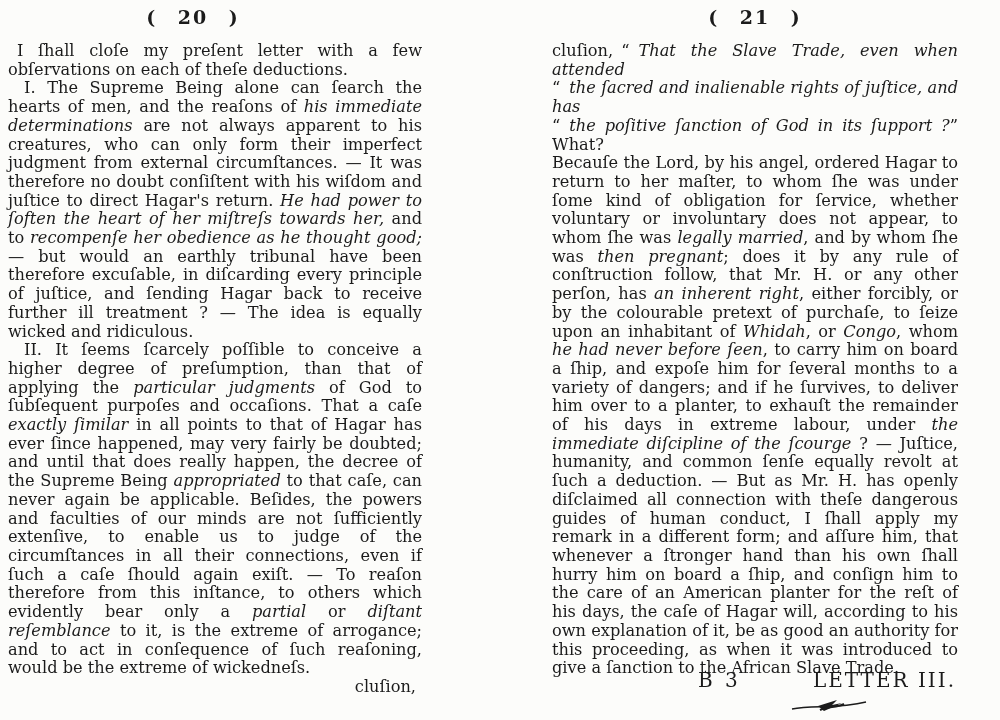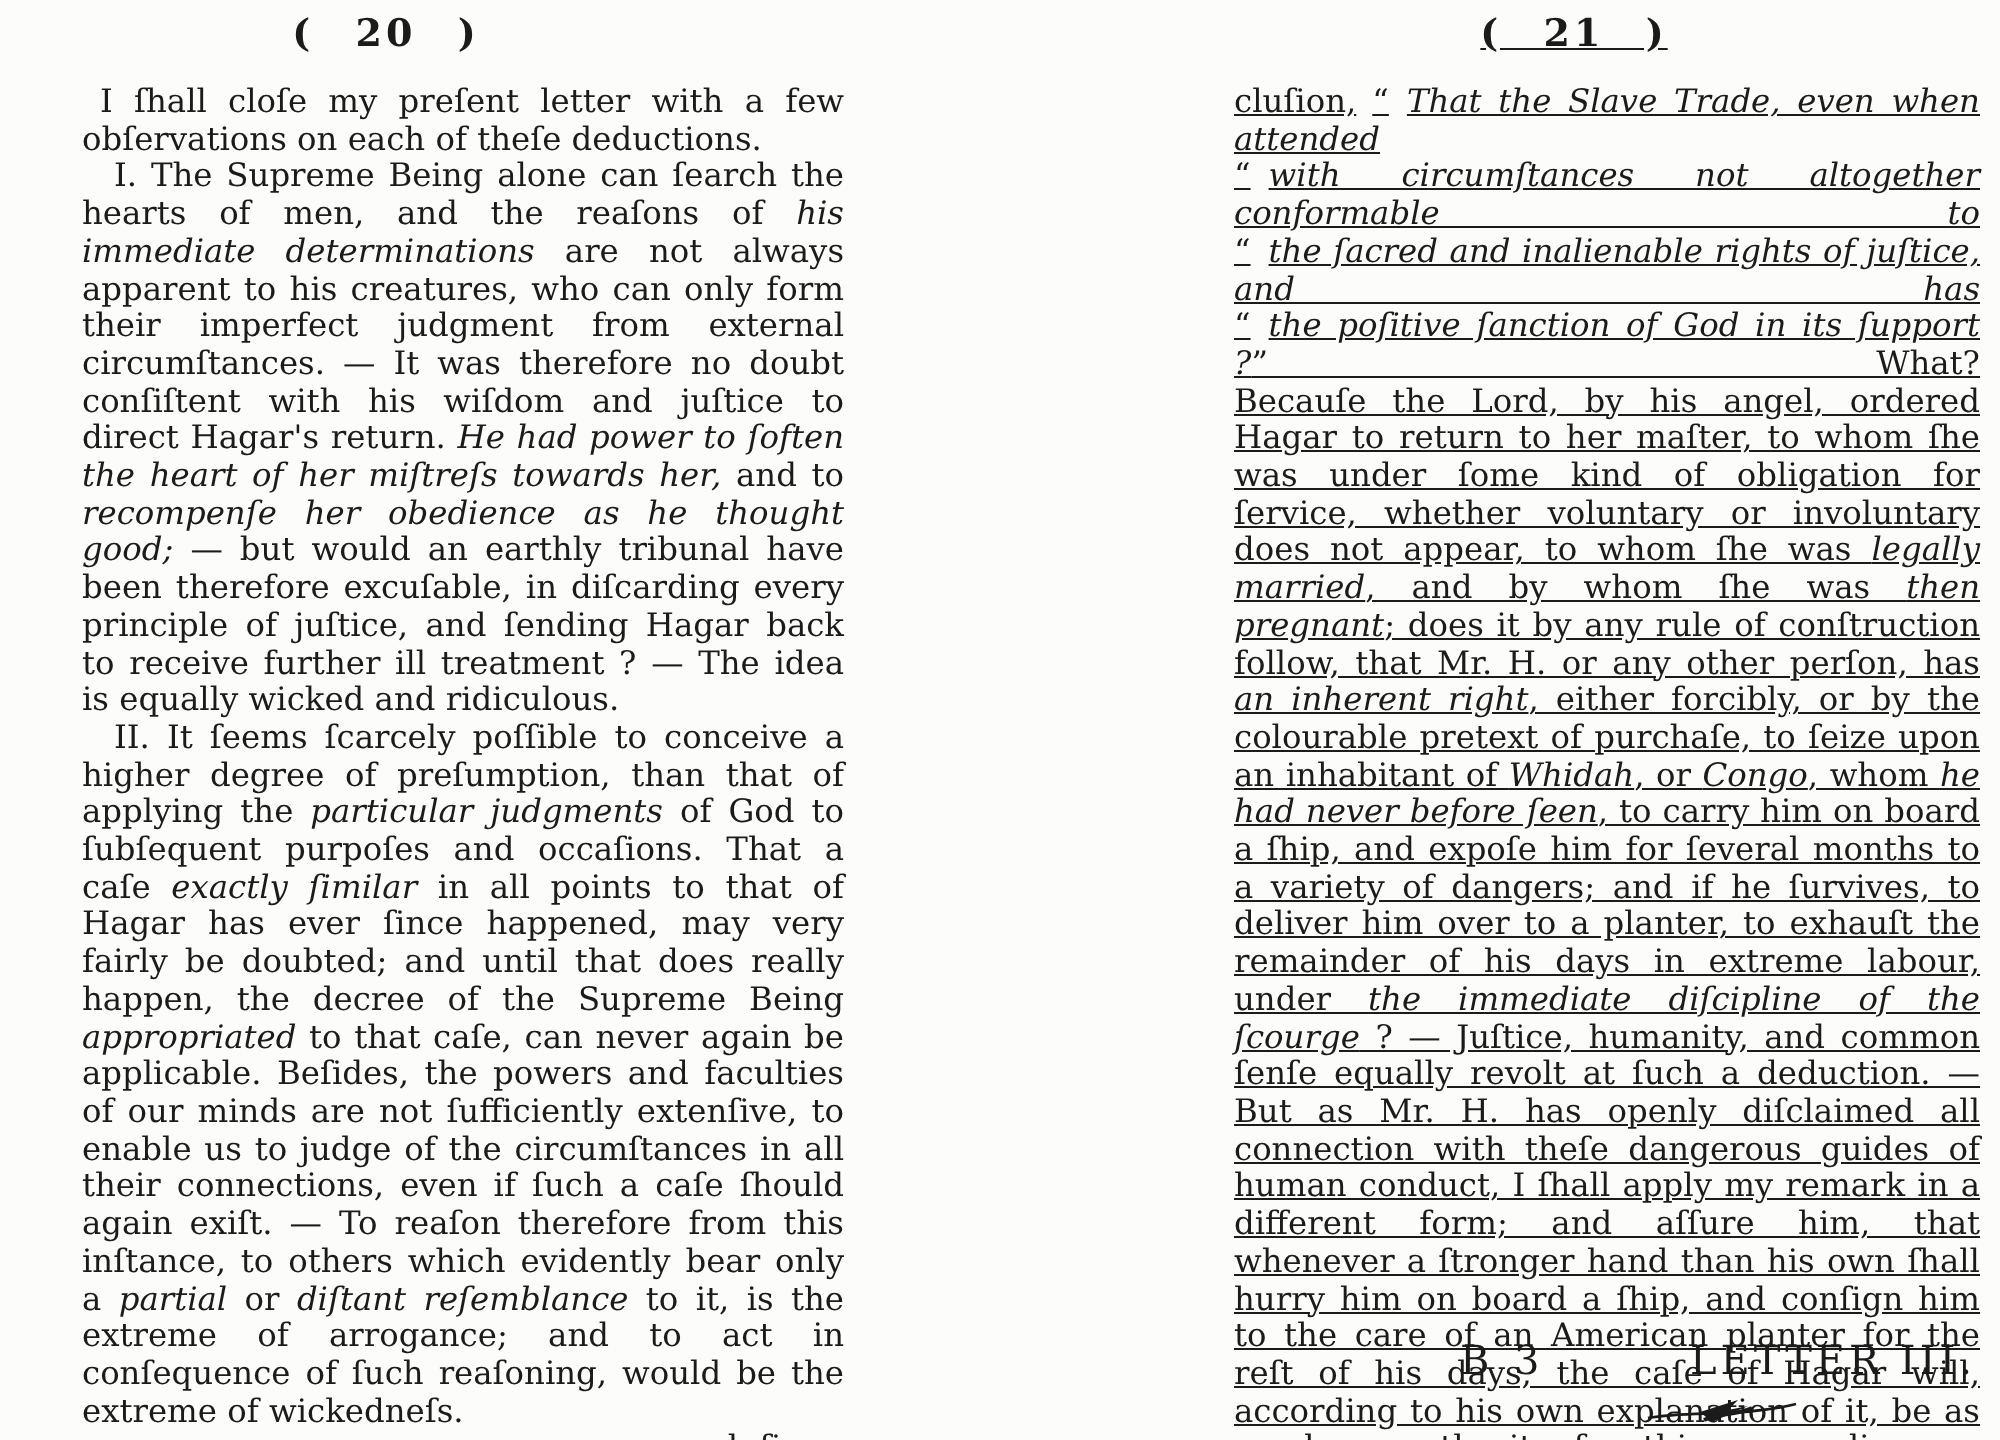--- a/index.html
+++ b/index.html
@@ -4,27 +4,27 @@
 <style>
   html,body{margin:0;padding:0;}
   body{
     width:1000px;height:720px;overflow:hidden;
     background:#fcfcfa;color:#1b1b1b;
     font-family:"DejaVu Serif","Liberation Serif",serif;
     -webkit-font-smoothing:antialiased;
   }
   .page{position:absolute;top:6px;}
   #page-left{left:8px;width:414px;height:710px;}
-  #page-right{left:584px;width:406px;height:710px;text-decoration:underline;}
+  #page-right{left:552px;width:406px;height:710px;}
   .pagenum{
     text-align:center;font-size:19px;font-weight:bold;
     word-spacing:12px;height:30px;letter-spacing:2px;
   }
   #page-left .pagenum{padding-right:44px;}
-  .bodytext{margin-top:6px;font-size:16.2px;line-height:18.7px;text-align:justify;margin-left:33px;}
+  .bodytext{margin-top:6px;font-size:16.2px;line-height:18.7px;text-align:justify;}
   .para{text-indent:16px;}
   .para.small-indent{text-indent:9px;}
   .para.no-indent{text-indent:0;}
   .it{font-style:italic;}
   .qline{text-align:justify;text-align-last:justify;line-height:18.7px;}
   .qline .qmark{margin-right:9px;}
   .qline .qmark.mid{margin-left:8px;margin-right:9px;}
   .catchword-line{text-align:right;padding-right:6px;font-size:16.2px;line-height:18.7px;}
   .footer{
     position:absolute;top:662px;left:0;right:0;
@@ -44,21 +44,20 @@
       <div class="para"><span>I. The Supreme Being alone can ſearch the hearts of men, and the reaſons of </span><span class="it">his immediate determinations</span><span> are not always apparent to his creatures, who can only form their imperfect judgment from external circumſtances. — It was therefore no doubt conſiſtent with his wiſdom and juſtice to direct Hagar's return. </span><span class="it">He had power to ſoften the heart of her miſtreſs towards her,</span><span> and to </span><span class="it">recompenſe her obedience as he thought good;</span><span> — but would an earthly tribunal have been therefore excuſable, in diſcarding every principle of juſtice, and ſending Hagar back to receive further ill treatment ? — The idea is equally wicked and ridiculous.</span></div>
       <div class="para"><span>II. It ſeems ſcarcely poſſible to conceive a higher degree of preſumption, than that of applying the </span><span class="it">particular judgments</span><span> of God to ſubſequent purpoſes and occaſions. That a caſe </span><span class="it">exactly ſimilar</span><span> in all points to that of Hagar has ever ſince happened, may very fairly be doubted; and until that does really happen, the decree of the Supreme Being </span><span class="it">appropriated</span><span> to that caſe, can never again be applicable. Beſides, the powers and faculties of our minds are not ſufficiently extenſive, to enable us to judge of the circumſtances in all their connections, even if ſuch a caſe ſhould again exiſt. — To reaſon therefore from this inſtance, to others which evidently bear only a </span><span class="it">partial</span><span> or </span><span class="it">diſtant reſemblance</span><span> to it, is the extreme of arrogance; and to act in conſequence of ſuch reaſoning, would be the extreme of wickedneſs.</span></div>
     </div>
   <div class="catchword-line">cluſion,</div>
 </section>
 
 <section class="page" id="page-right">
   <div class="pagenum">( 21 )</div>
   <div class="bodytext" id="right-quote">
       <div class="qline"><span>cluſion,</span><span class="qmark mid">“</span><span class="it">That the Slave Trade, even when attended</span></div>
-      <div class="qline"><span class="qmark">“</span><span class="it">with circumſtances not altogether conformable to</span></div>
       <div class="qline"><span class="qmark">“</span><span class="it">the ſacred and inalienable rights of juſtice, and has</span></div>
       <div class="qline"><span class="qmark">“</span><span class="it">the poſitive ſanction of God in its ſupport ?</span><span>” What?</span></div>
     </div>
   <div class="bodytext" id="right-text" style="margin-top:0;">
       <div class="para no-indent"><span>Becauſe the Lord, by his angel, ordered Hagar to return to her maſter, to whom ſhe was under ſome kind of obligation for ſervice, whether voluntary or involuntary does not appear, to whom ſhe was </span><span class="it">legally married</span><span>, and by whom ſhe was </span><span class="it">then pregnant</span><span>; does it by any rule of conſtruction follow, that Mr. H. or any other perſon, has </span><span class="it">an inherent right</span><span>, either forcibly, or by the colourable pretext of purchaſe, to ſeize upon an inhabitant of </span><span class="it">Whidah</span><span>, or </span><span class="it">Congo</span><span>, whom </span><span class="it">he had never before ſeen</span><span>, to carry him on board a ſhip, and expoſe him for ſeveral months to a variety of dangers; and if he ſurvives, to deliver him over to a planter, to exhauſt the remainder of his days in extreme labour, under </span><span class="it">the immediate diſcipline of the ſcourge</span><span> ? — Juſtice, humanity, and common ſenſe equally revolt at ſuch a deduction. — But as Mr. H. has openly diſclaimed all connection with theſe dangerous guides of human conduct, I ſhall apply my remark in a different form; and aſſure him, that whenever a ſtronger hand than his own ſhall hurry him on board a ſhip, and conſign him to the care of an American planter for the reſt of his days, the caſe of Hagar will, according to his own explanation of it, be as good an authority for this proceeding, as when it was introduced to give a ſanction to the African Slave Trade.</span></div>
     </div>
   <div class="footer">
     <span class="sig">B 3</span>
     <span class="catch">LETTER III.</span>
   </div>

